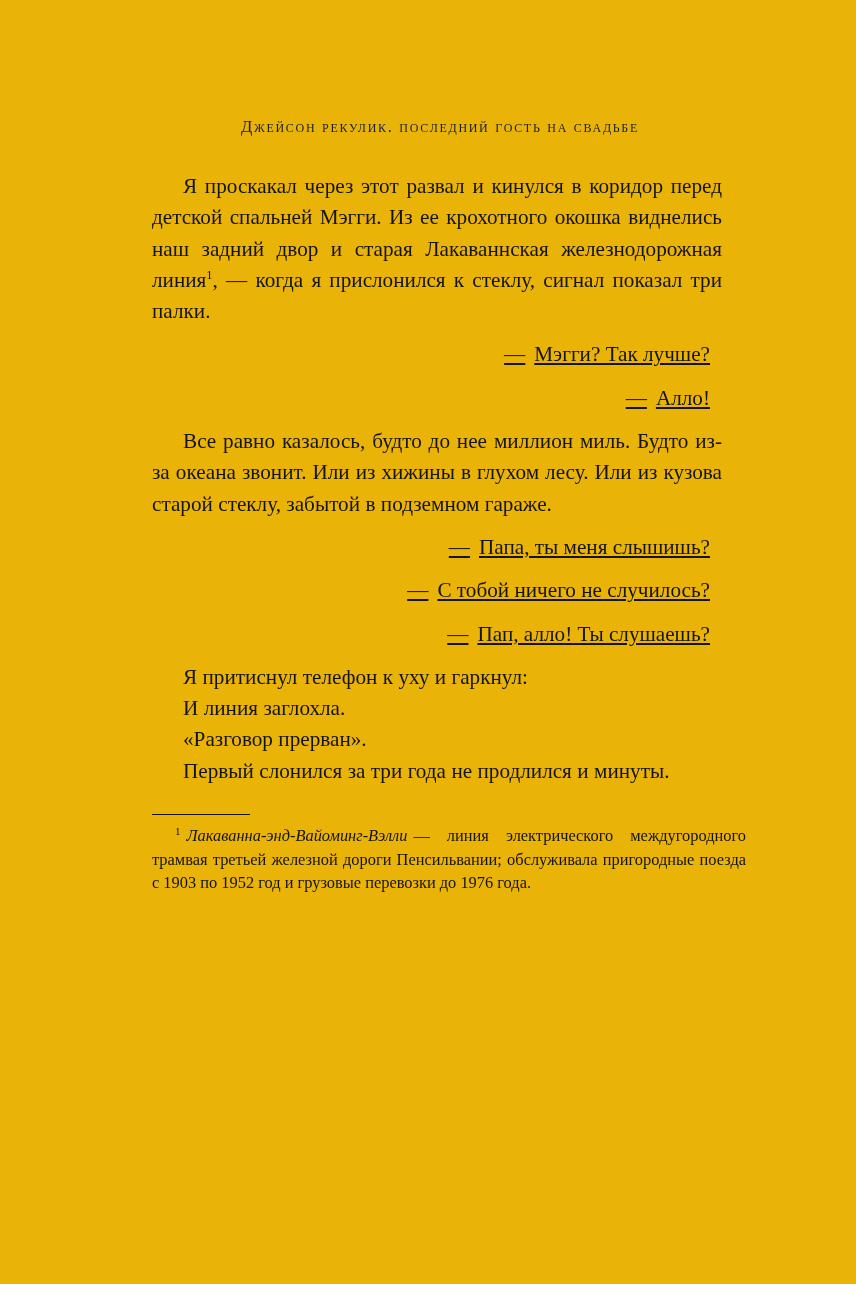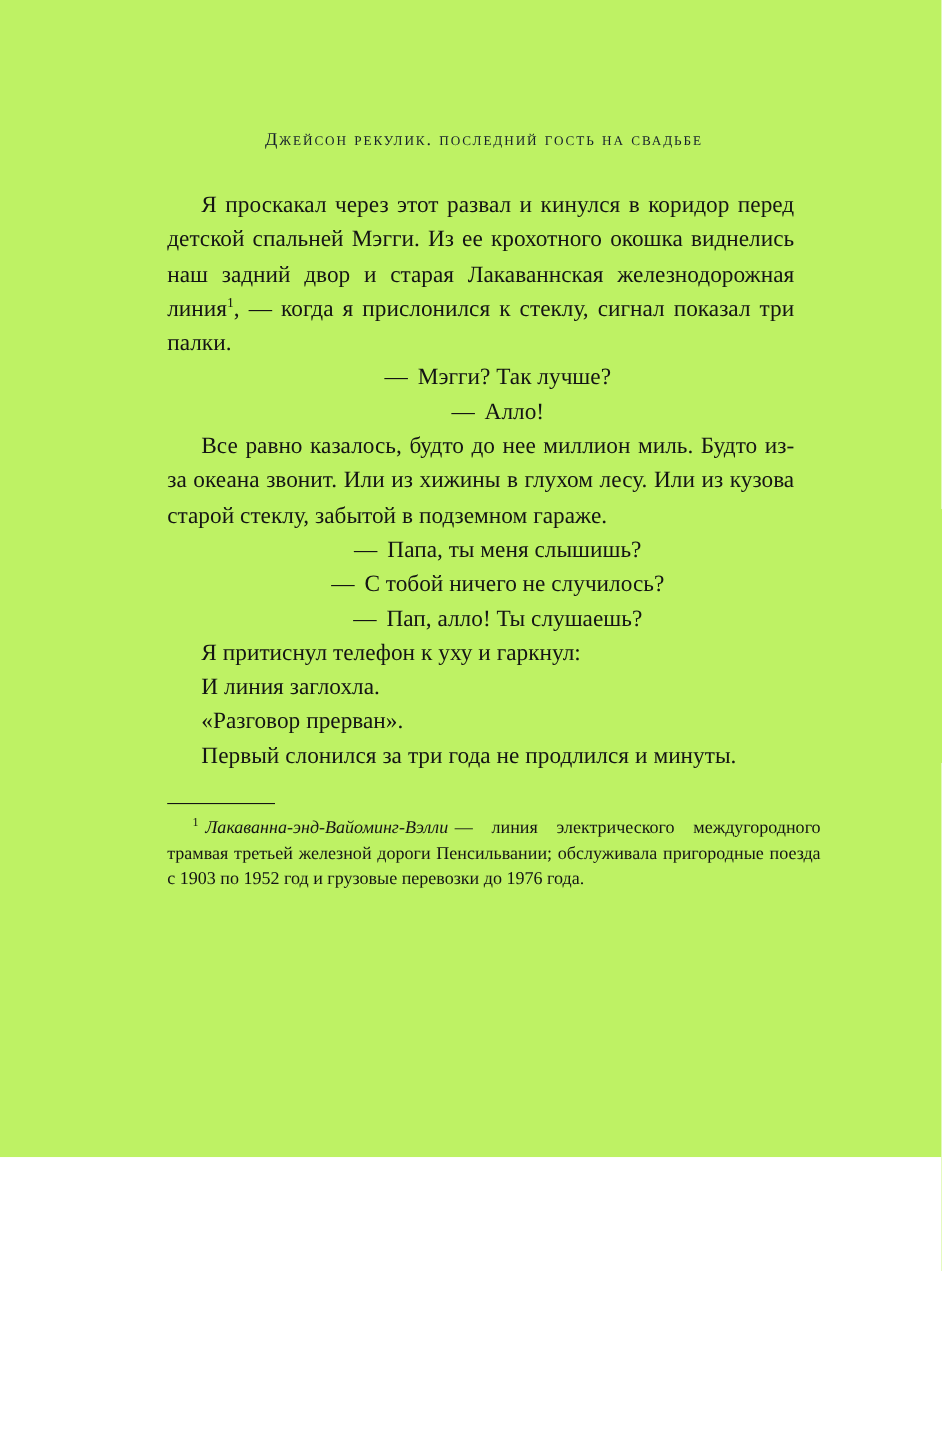--- a/index.html
+++ b/index.html
@@ -3,22 +3,22 @@
 <meta charset="utf-8">
 <style>
   html, body {
     margin: 0;
     padding: 0;
     background: #ffffff;
   }
   .page {
     position: relative;
     width: 856px;
-    height: 1052px;
-    background: #bef264;
+    height: 1284px;
+    background: #eab308;
     margin: 0 auto;
     overflow: hidden;
     font-family: "Liberation Serif", "DejaVu Serif", serif;
     color: #141414;
   }
   .content {
     position: absolute;
     left: 152px;
     top: 0;
     width: 570px;
@@ -43,25 +43,26 @@
   p.para {
     margin: 0;
     font-size: 21.2px;
     line-height: 31.3px;
     text-align: justify;
     text-indent: 31px;
     hyphens: manual;
     word-spacing: 0.1px;
   }
   p.dialogue {
-    margin: 0;
+    margin: 12px;
     font-size: 21.2px;
     line-height: 31.3px;
-    text-align: center;
+    text-align: right;
     text-indent: 31px;
+    text-decoration: underline;
   }
   .dash-gap {
     display: inline-block;
     width: 9px;
   }
   sup.fn-marker {
     font-size: 12.5px;
     vertical-align: super;
     line-height: 0;
   }

